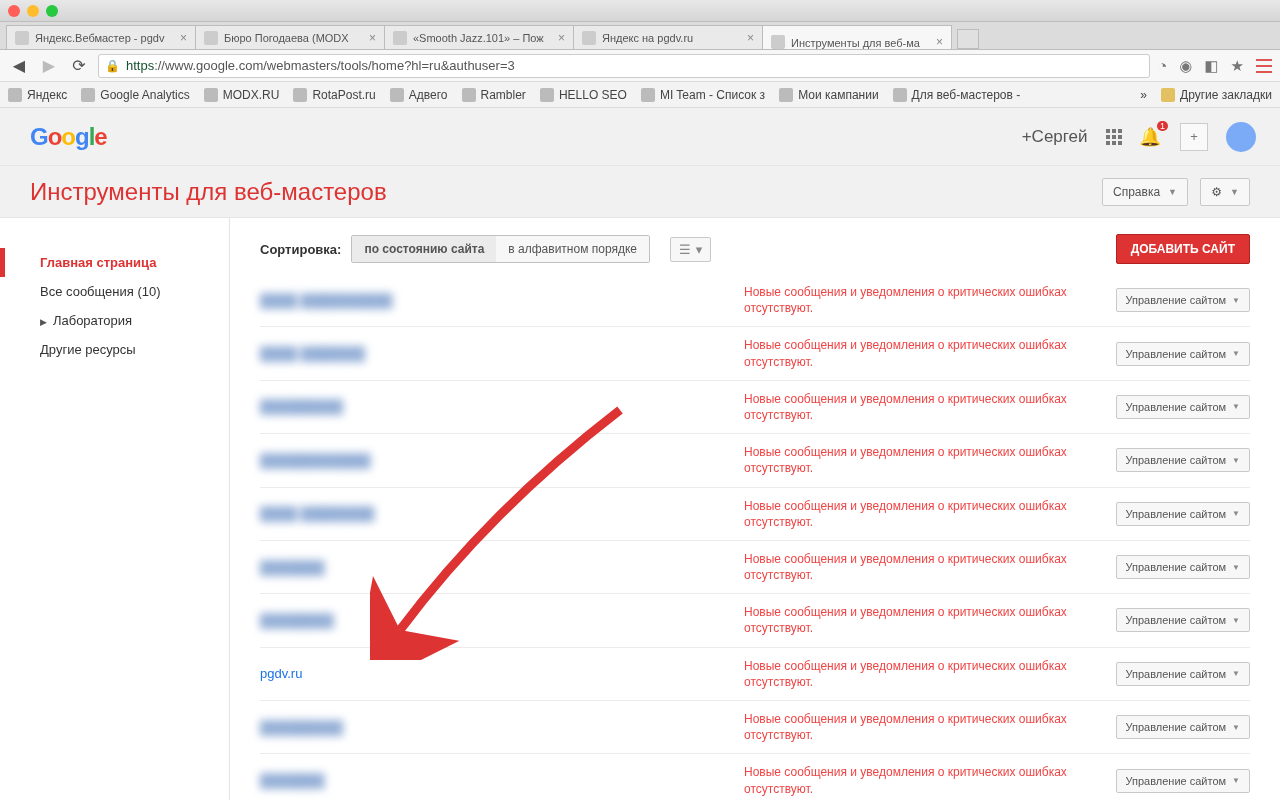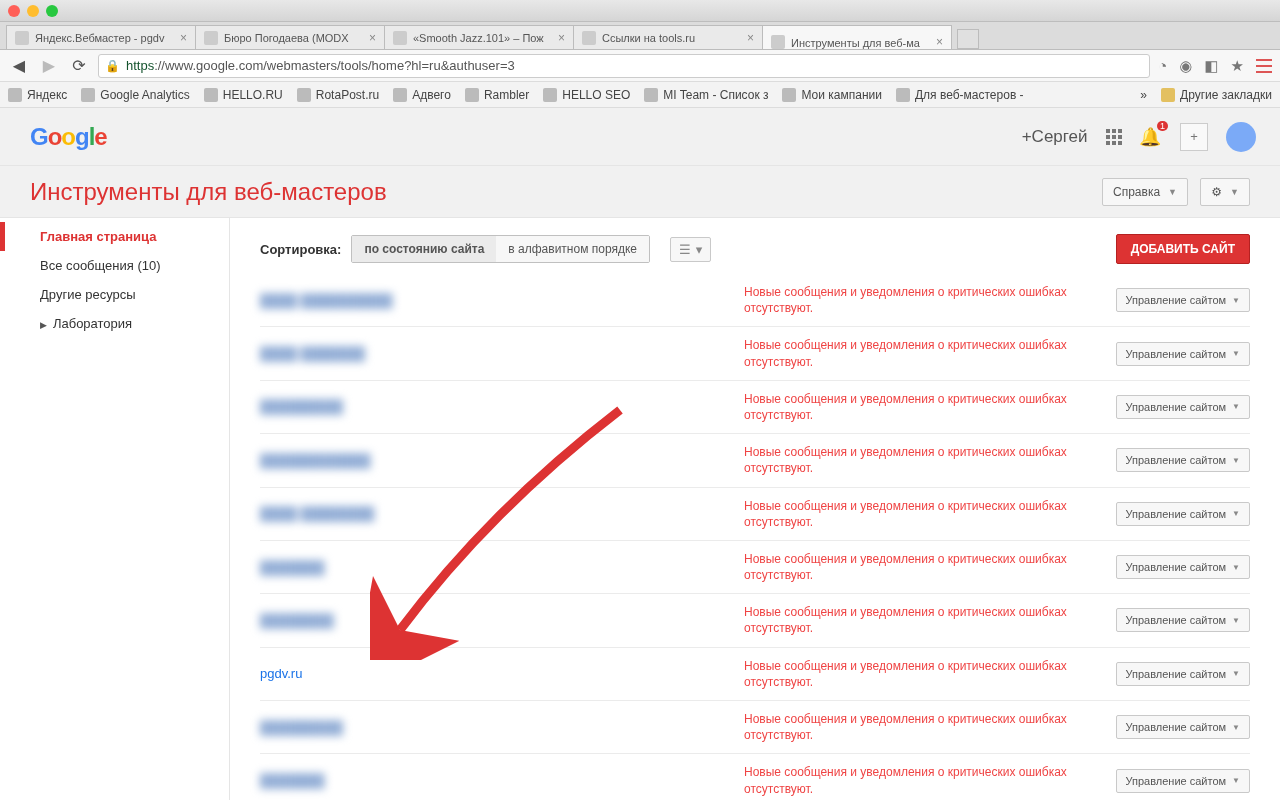--- a/index.html
+++ b/index.html
@@ -54,21 +54,21 @@
 .pg-head{height:52px;background:#f1f1f1;border-bottom:1px solid #e5e5e5;display:flex;align-items:center;justify-content:space-between;padding:0 30px;}
 .pg-title{font-size:24px;color:#d33;}
 .pg-actions{display:flex;gap:12px;}
 .dropdown-btn{border:1px solid #c9c9c9;background:#f7f7f7;height:28px;padding:0 10px;display:flex;align-items:center;gap:8px;font-size:12px;color:#555;border-radius:2px;cursor:pointer;}
 .dropdown-btn .car{font-size:9px;color:#888;}
 .gearbtn{width:50px;justify-content:center;}
 
 
 .layout{display:flex;height:calc(800px - 22px - 28px - 32px - 26px - 58px - 52px);}
 
-.sidebar{width:230px;border-right:1px solid #e5e5e5;padding:4px 0;}
+.sidebar{width:230px;border-right:1px solid #e5e5e5;padding:30px 0;}
 .sidebar .item{padding:7px 20px 7px 40px;font-size:13px;color:#333;cursor:pointer;}
 .sidebar .item.active{color:#d33;font-weight:bold;border-left:5px solid #d33;padding-left:35px;}
 .sidebar .item .tri{display:inline-block;margin-right:6px;font-size:9px;color:#555;}
 
 .content{flex:1;padding:16px 30px;overflow-y:auto;}
 .sortrow{display:flex;align-items:center;gap:10px;margin-bottom:10px;}
 .sortlabel{font-weight:bold;font-size:13px;}
 .seg{display:flex;border:1px solid #c0c0c0;border-radius:2px;overflow:hidden;}
 .seg .opt{padding:6px 12px;font-size:12px;color:#555;background:#f7f7f7;cursor:pointer;}
 .seg .opt.active{background:#ebebeb;border:1px solid #6a9bf0;margin:-1px;font-weight:bold;}
@@ -107,21 +107,21 @@
       <span class="lab">Бюро Погодаева (MODX</span>
       <span class="close">×</span>
     </div>
   <div class="tab">
       <span class="fav"></span>
       <span class="lab">«Smooth Jazz.101» – Пож</span>
       <span class="close">×</span>
     </div>
   <div class="tab">
       <span class="fav"></span>
-      <span class="lab">Ссылки на tools.ru</span>
+      <span class="lab">Яндекс на pgdv.ru</span>
       <span class="close">×</span>
     </div>
   <div class="tab active">
       <span class="fav"></span>
       <span class="lab">Инструменты для веб-ма</span>
       <span class="close">×</span>
     </div>
   <div class="newtab"></div>
 </div>
 
@@ -150,21 +150,21 @@
   <div class="bm">
       <span class="bmico"></span>
       <span>Яндекс</span>
     </div>
   <div class="bm">
       <span class="bmico"></span>
       <span>Google Analytics</span>
     </div>
   <div class="bm">
       <span class="bmico"></span>
-      <span>HELLO.RU</span>
+      <span>MODX.RU</span>
     </div>
   <div class="bm">
       <span class="bmico"></span>
       <span>RotaPost.ru</span>
     </div>
   <div class="bm">
       <span class="bmico"></span>
       <span>Адвего</span>
     </div>
   <div class="bm">
@@ -229,22 +229,22 @@
         <span>⚙</span>
         <span class="car">▼</span>
       </div>
   </div>
 </div>
 
 <div class="layout">
   <div class="sidebar">
     <div class="item active">Главная страница</div>
     <div class="item">Все сообщения (10)</div>
+    <div class="item"><span class="tri">▶</span><span>Лаборатория</span></div>
     <div class="item">Другие ресурсы</div>
-    <div class="item"><span class="tri">▶</span><span>Лаборатория</span></div>
   </div>
 
   <div class="content">
     <div class="sortrow">
       <span class="sortlabel">Сортировка:</span>
       <div class="seg">
         <div class="opt active">по состоянию сайта</div>
         <div class="opt">в алфавитном порядке</div>
       </div>
       <div class="viewbtn">

